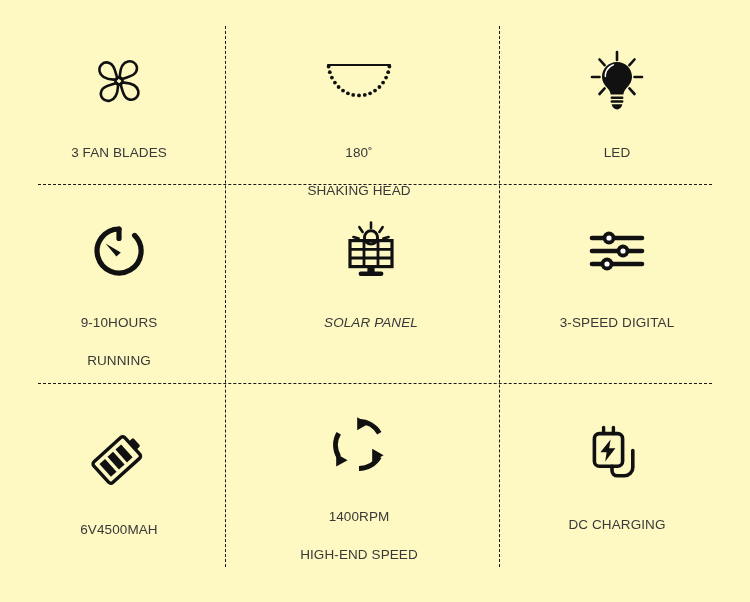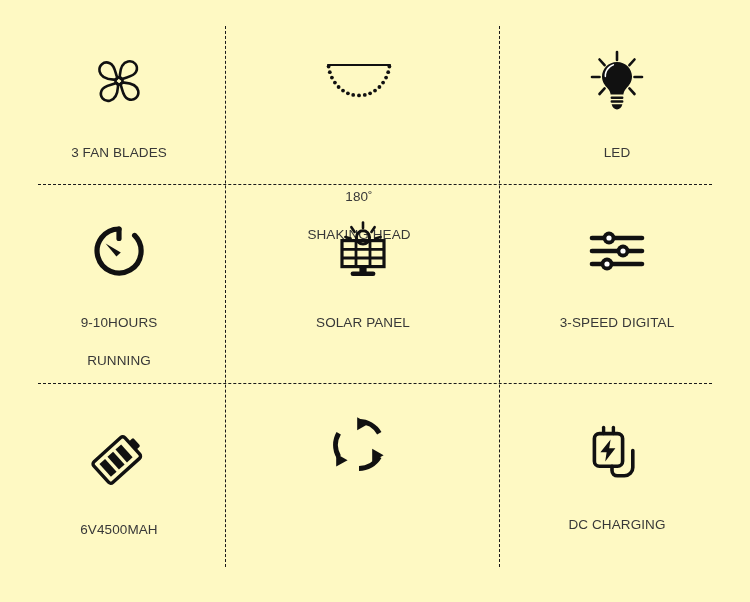--- a/index.html
+++ b/index.html
@@ -61,25 +61,25 @@
     color: #383838;
     font-size: 13.5px;
     line-height: 19px;
     letter-spacing: 0.1px;
     white-space: pre-line;
   }
   .cell .caption .line { display: block; }
 
   
   .c-r1c1 { left: 30px;  top: 48px;  width: 178px; }
-  .c-r1c2 { left: 268px; top: 48px;  width: 182px; gap: 44px; }
+  .c-r1c2 { left: 268px; top: 48px;  width: 182px; }
   .c-r1c3 { left: 528px; top: 48px;  width: 178px; }
 
   .c-r2c1 { left: 30px;  top: 218px; width: 178px; }
-  .c-r2c2 { left: 272px; top: 218px; width: 182px; }
+  .c-r2c2 { left: 280px; top: 218px; width: 182px; font-style: italic; }
   .c-r2c3 { left: 528px; top: 218px; width: 178px; text-align: right; }
 
   .c-r3c1 { left: 30px;  top: 425px; width: 178px; }
   .c-r3c2 { left: 268px; top: 412px; width: 182px; }
   .c-r3c3 { left: 528px; top: 420px; width: 178px; }
 
   svg { display: block; }
 </style>
 </head>
 <body>
@@ -250,20 +250,24 @@
           <path d="M51.3 42.7 A23.4 23.4 0 0 1 31 54.4"></path>
           <path d="M10.7 42.7 A23.4 23.4 0 0 1 10.7 19.3"></path>
         </g>
         <g fill="#111111">
           <path d="M29.2 3.2 L29.2 16.2 L40.6 9.8 Z"></path>
           <path d="M55.6 41.2 L44.2 34.8 L44.2 47.8 Z"></path>
           <path d="M8.2 52.6 L19.6 46.2 L8.2 39.8 Z"></path>
         </g>
       </svg>
     </div>
+    <div class="caption">
+      <span class="line">1400RPM</span>
+      <span class="line">HIGH-END SPEED</span>
+    </div>
   </div>
 
   <div class="cell c-r3c3">
     <div class="icon-wrap">
       <svg width="62" height="58" viewBox="0 0 62 58">
         <g stroke="#111111" stroke-width="3.4" stroke-linecap="round">
           <line x1="17.6" y1="3.5" x2="17.6" y2="9.5"></line>
           <line x1="27.4" y1="3.5" x2="27.4" y2="9.5"></line>
         </g>
         <rect x="8.4" y="9.6" width="28.2" height="32.6" rx="5" fill="none" stroke="#111111" stroke-width="3.6"></rect>

